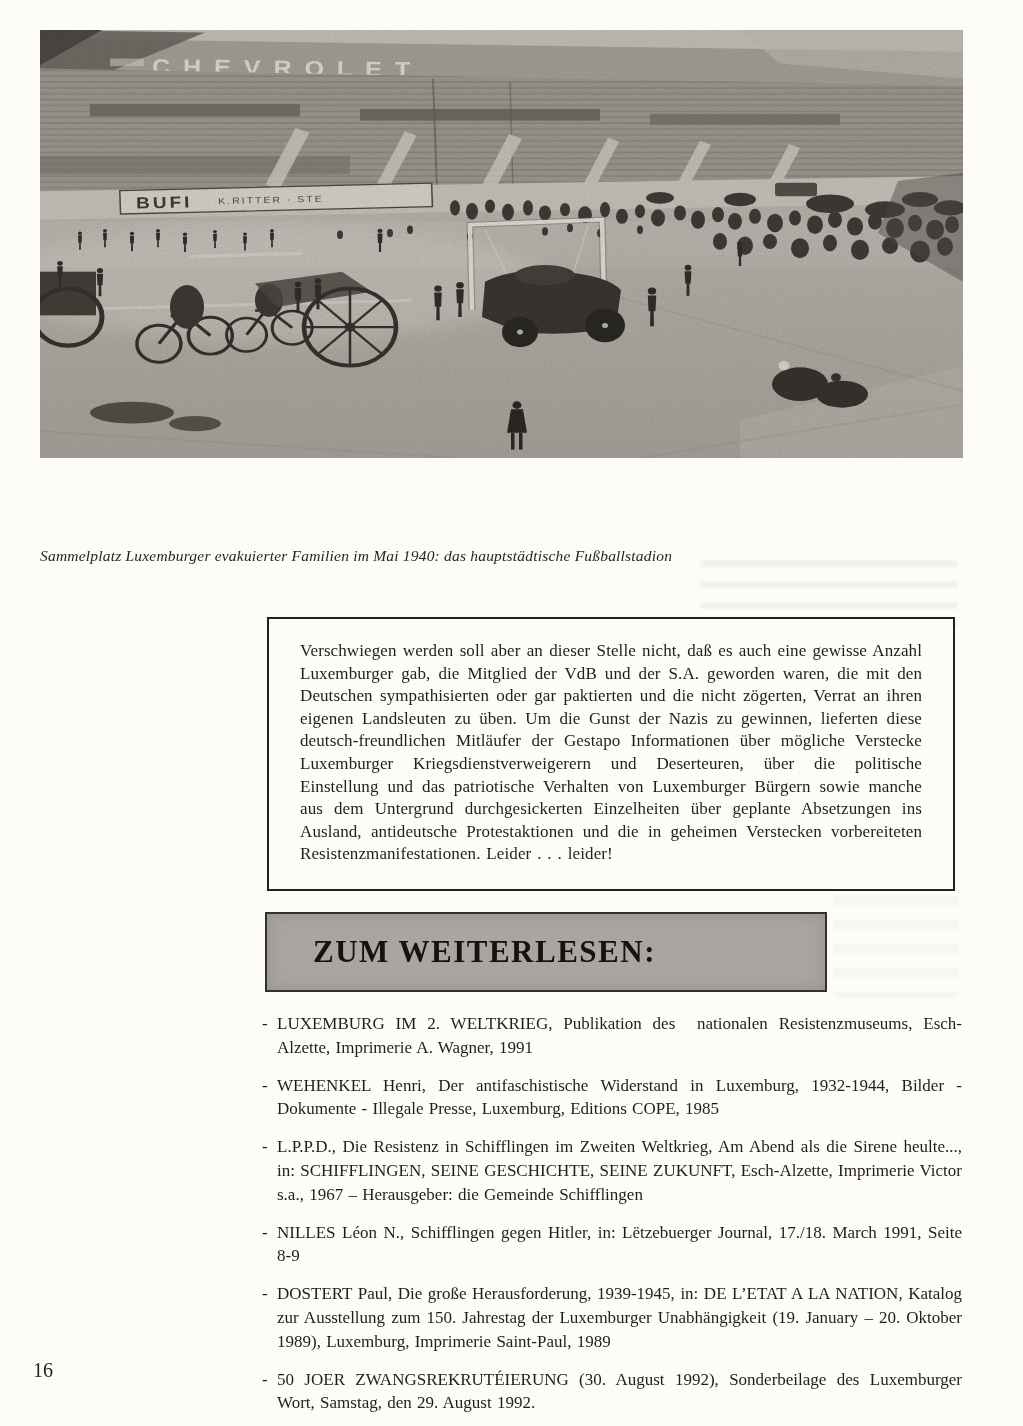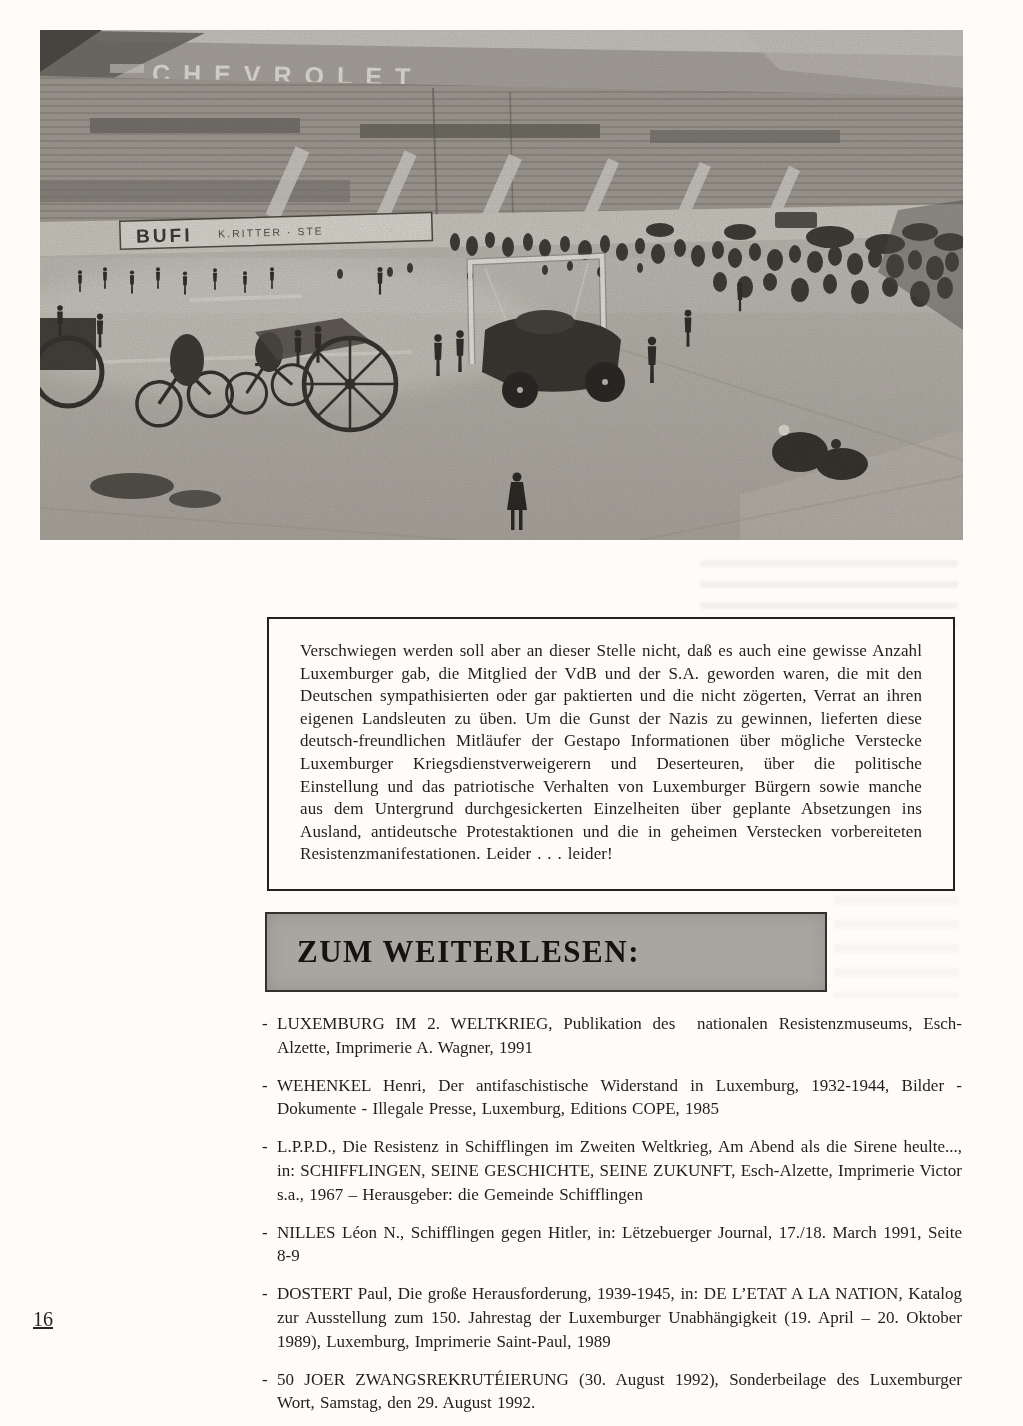--- a/index.html
+++ b/index.html
@@ -3,21 +3,21 @@
 <meta charset="utf-8">
 <style>
   html,body{margin:0;padding:0;background:#e8e6e2;}
   .page{
     position:relative; width:1023px; height:1426px; margin:0 auto;
     background:#fdfcf9; overflow:hidden;
     font-family:"Liberation Serif","DejaVu Serif",serif;
     color:#201d19;
   }
   .photo{
-    position:absolute; left:40px; top:30px; width:923px; height:510px; margin:0;
+    position:absolute; left:40px; top:30px; width:923px; height:428px; margin:0;
   }
   .photo svg{display:block; width:100%; height:100%;}
   .caption{
     position:absolute; left:40px; top:547px; width:880px;
     font-style:italic; font-size:15.5px; letter-spacing:.2px; color:#28251f;
   }
   .ghost{position:absolute; pointer-events:none;}
   .ghost1{
     left:700px; top:560px; width:258px; height:66px; opacity:.55; filter:blur(1.2px);
     background:repeating-linear-gradient(180deg, rgba(138,134,128,.16) 0 7px, transparent 7px 21px);
@@ -35,32 +35,32 @@
     margin:10px; font-size:17px; line-height:1.33; text-align:justify;
     letter-spacing:.1px; word-spacing:1.5px; color:#211e1a; hyphens:manual;
   }
   .graybar{
     position:absolute; left:265px; top:912px; width:562px; height:80px; box-sizing:border-box;
     background:#a9a6a2; border:2px solid #34312c;
     display:flex; align-items:center; padding-left:30px;
     box-shadow:inset 0 0 18px rgba(90,88,84,.25);
   }
   .graybar h2{
-    margin:0; font-size:31px; font-weight:bold; letter-spacing:1.5px; color:#15130f;
+    margin:16px; font-size:31px; font-weight:bold; letter-spacing:1.5px; color:#15130f;
   }
   .biblio{
     position:absolute; left:262px; top:1012px; width:700px;
     list-style:none; margin:0; padding:0;
     font-size:17px; line-height:1.4; color:#211e1a;
   }
   .biblio .entry{display:flex; margin-bottom:14px;}
   .biblio .dash{flex:none; width:15px;}
   .biblio .etext{flex:1; text-align:justify; word-spacing:1px; hyphens:manual;}
   .pagenum{
-    position:absolute; left:33px; top:1308px; font-size:20px; color:#26231e;text-decoration:underline;
+    position:absolute; left:33px; top:1359px; font-size:20px; color:#26231e;
   }
 </style>
 </head>
 <body>
 
 <div class="page">
 
   <figure class="photo">
     <svg viewBox="0 0 923 510" preserveAspectRatio="none">
       <defs>
@@ -260,20 +260,21 @@
         </g>
         <ellipse cx="92" cy="456" rx="42" ry="13" fill="#3a362f" opacity="0.85"></ellipse>
         <ellipse cx="155" cy="469" rx="26" ry="9" fill="#3a362f" opacity="0.8"></ellipse>
       </g>
 
       <rect width="923" height="510" fill="url(#halftone)" opacity="0.5"></rect>
       <rect width="923" height="510" filter="url(#grain)" opacity="0.45"></rect>
     </svg>
   </figure>
 
+  <div class="caption">Sammelplatz Luxemburger evakuierter Familien im Mai 1940: das hauptstädtische Fußballstadion</div>
 
   <div class="ghost ghost1"></div>
   <div class="ghost ghost2"></div>
 
   <div class="textbox">
     <p>Verschwiegen werden soll aber an dieser Stelle nicht, daß es auch eine gewisse Anzahl Luxemburger gab, die Mitglied der VdB und der S.A. geworden waren, die mit den Deutschen sympathisierten oder gar paktierten und die nicht zögerten, Verrat an ihren eigenen Landsleuten zu üben. Um die Gunst der Nazis zu gewinnen, lieferten diese deutsch-freundlichen Mitläufer der Gestapo Informationen über mögliche Verstecke Luxemburger Kriegsdienstverweigerern und Deserteuren, über die politische Einstellung und das patriotische Verhalten von Luxemburger Bürgern sowie manche aus dem Untergrund durchgesickerten Einzelheiten über geplante Absetzungen ins Ausland, antideutsche Protestaktionen und die in geheimen Verstecken vorbereiteten Resistenzmanifestationen. Leider . . . leider!</p>
   </div>
 
   <div class="graybar">
     <h2>ZUM WEITERLESEN:</h2>
@@ -291,21 +292,21 @@
     <li class="entry">
       <span class="dash">-</span>
       <span class="etext">L.P.P.D., Die Resistenz in Schifflingen im Zweiten Weltkrieg, Am Abend als die Sirene heulte..., in: SCHIFFLINGEN, SEINE GESCHICHTE, SEINE ZUKUNFT, Esch-Alzette, Imprimerie Victor s.a., 1967 – Herausgeber: die Gemeinde Schifflingen</span>
     </li>
     <li class="entry">
       <span class="dash">-</span>
       <span class="etext">NILLES Léon N., Schifflingen gegen Hitler, in: Lëtzebuerger Journal, 17./18. March 1991, Seite 8-9</span>
     </li>
     <li class="entry">
       <span class="dash">-</span>
-      <span class="etext">DOSTERT Paul, Die große Herausforderung, 1939-1945, in: DE L’ETAT A LA NATION, Katalog zur Ausstellung zum 150. Jahrestag der Luxemburger Unabhängigkeit (19. April – 20. Oktober 1989), Luxemburg, Imprimerie Saint-Paul, 1989</span>
+      <span class="etext">DOSTERT Paul, Die große Herausforderung, 1939-1945, in: DE L’ETAT A LA NATION, Katalog zur Ausstellung zum 150. Jahrestag der Luxemburger Unabhängigkeit (19. January – 20. Oktober 1989), Luxemburg, Imprimerie Saint-Paul, 1989</span>
     </li>
     <li class="entry">
       <span class="dash">-</span>
       <span class="etext">50 JOER ZWANGSREKRUTÉIERUNG (30. August 1992), Sonderbeilage des Luxemburger Wort, Samstag, den 29. August 1992.</span>
     </li>
   </ul>
 
   <div class="pagenum">16</div>
 
 </div>

